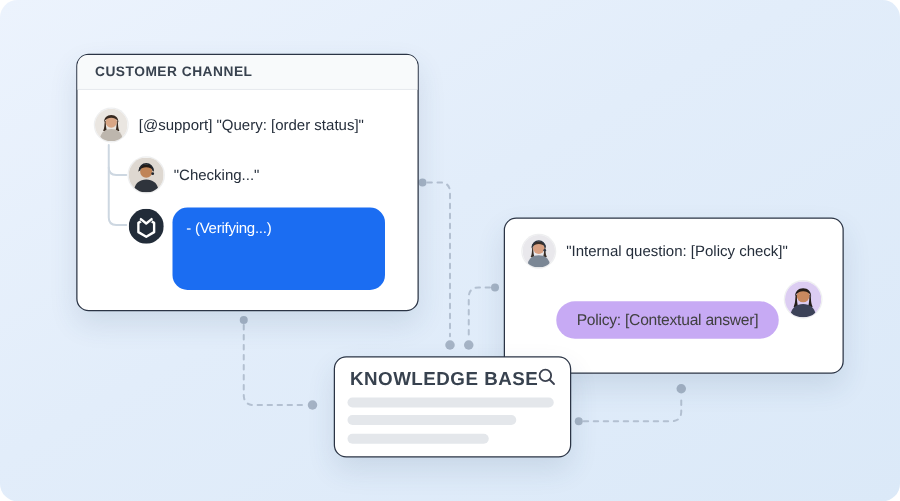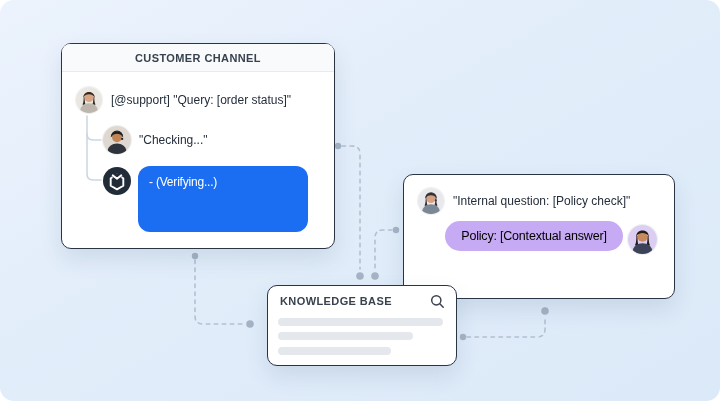--- a/index.html
+++ b/index.html
@@ -11,21 +11,21 @@
     -webkit-font-smoothing:antialiased;
   }
   svg.connectors{position:absolute;left:0;top:0;width:720px;height:401px;pointer-events:none;}
 
   .panel{
     position:absolute;background:#ffffff;border:1.5px solid #2b3445;border-radius:10px;
     box-shadow:0 10px 22px rgba(43,70,104,.12);
   }
   .phead{
     height:27px;background:#f8fafb;border-bottom:1px solid #e7eaee;
-    border-radius:8px 8px 0 0;display:flex;align-items:center;padding:0 14px;justify-content:center;
+    border-radius:8px 8px 0 0;display:flex;align-items:center;padding:0 14px;
   }
   .phead span{
     font-size:11px;font-weight:bold;letter-spacing:.4px;color:#38424f;
   }
   .pbody{position:relative;height:calc(100% - 28px);}
 
   
   .panel.cc{left:61px;top:43px;width:272px;height:204px;}
   .cc .thread{position:absolute;left:0;top:0;width:272px;height:176px;}
   .avatar{position:absolute;border-radius:50%;overflow:hidden;box-shadow:0 0 0 1px rgba(43,52,69,.08);}
@@ -41,29 +41,29 @@
     position:absolute;left:76px;top:94px;width:170px;height:66px;box-sizing:border-box;
     background:#1b6df2;border-radius:12px;padding:8px 11px;overflow:hidden;
     color:#ffffff;font-size:12px;line-height:16.5px;letter-spacing:-.2px;white-space:nowrap;
   }
 
   
   .panel.ia{left:403px;top:174px;width:270px;height:123px;}
   .ia-av1{left:14px;top:13px;width:26px;height:26px;}
   .ia-q{left:49px;top:13px;height:26px;}
   .bubble-purple{
-    position:absolute;left:41px;top:46px;width:178px;height:30px;box-sizing:border-box;
+    position:absolute;left:41px;top:66px;width:178px;height:30px;box-sizing:border-box;
     background:#c7aaf4;border-radius:15px;display:flex;align-items:center;justify-content:center;
-    color:#000000;font-size:12.5px;letter-spacing:-.2px;white-space:nowrap;overflow:hidden;padding:0 10px;
+    color:#404040;font-size:12.5px;letter-spacing:-.2px;white-space:nowrap;overflow:hidden;padding:0 10px;
   }
   .ia-av2{left:224px;top:50px;width:29px;height:29px;}
 
   
   .panel.kb{left:267px;top:285px;width:188px;height:79px;z-index:5;}
-  .kb-title{position:absolute;left:12px;top:9px;font-size:11px;font-weight:bold;letter-spacing:.4px;color:#38424f;}
+  .kb-title{position:absolute;left:12px;top:9px;font-size:15px;font-weight:bold;letter-spacing:.4px;color:#38424f;}
   .kb-search{position:absolute;right:11px;top:8px;width:15px;height:15px;cursor:pointer;}
   .skel{position:absolute;left:10px;height:8px;border-radius:4px;background:#e4e7eb;}
   .skel.s1{top:32px;width:165px;}
   .skel.s2{top:46px;width:135px;}
   .skel.s3{top:61px;width:113px;}
 </style>
 </head>
 <body>
 
 <div class="stage">

